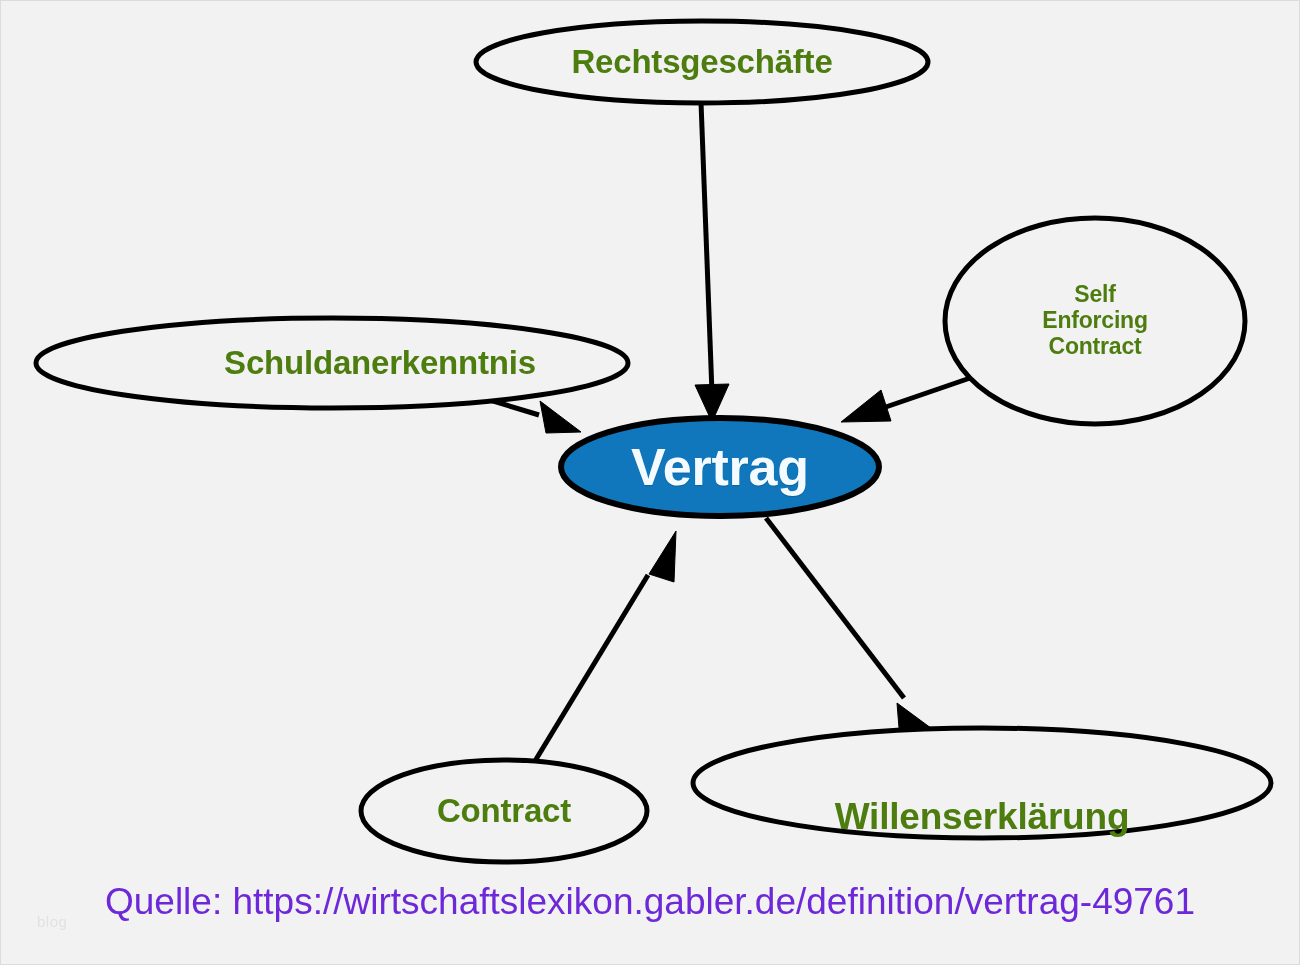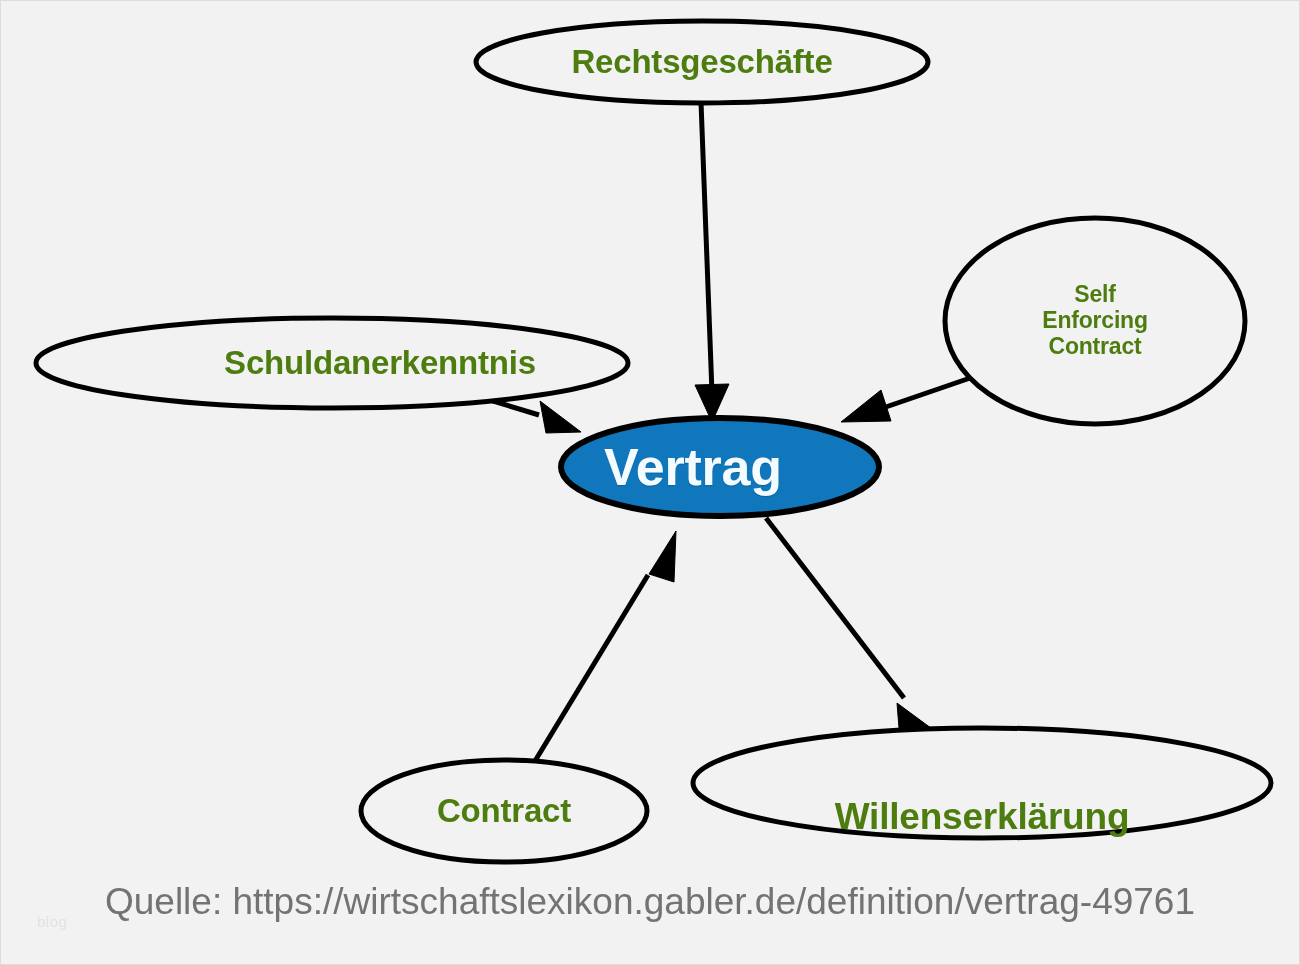--- a/index.html
+++ b/index.html
@@ -62,21 +62,21 @@
     letter-spacing: -0.2px;
   }
   .node-label.center-label {
     color: #f4fbff;
     text-shadow: 0 1px 1px rgba(0,0,0,0.18);
   }
   .caption {
     position: absolute;
     left: 50%;
     transform: translateX(-50%);
-    color: #737373;
+    color: #6d28d9;
     font-family: "Liberation Sans", sans-serif;
     font-weight: normal;
     white-space: nowrap;
   }
   .watermark {
     position: absolute;
     color: #e2e2e2;
     font-family: "Liberation Sans", sans-serif;
     font-size: 15px;
     letter-spacing: 0.5px;
@@ -142,19 +142,19 @@
   <div class="node-label" style="left:1094px; top:320px; font-size:23px;">Self
 Enforcing
 Contract</div>
 
   <div class="node-label" style="left:331px; top:362px; font-size:33px;margin-left:48px;">Schuldanerkenntnis</div>
 
   <div class="node-label" style="left:503px; top:810px; font-size:33px;">Contract</div>
 
   <div class="node-label" style="left:981px; top:782px; font-size:37px;margin-top:34px;">Willenserklärung</div>
 
-  <div class="node-label center-label" style="left:692px; top:466px; font-size:52px;">Vertrag</div>
+  <div class="node-label center-label" style="left:719px; top:466px; font-size:52px;">Vertrag</div>
 
   <div class="caption" style="top:880px; font-size:37px;">Quelle: https://wirtschaftslexikon.gabler.de/definition/vertrag-49761</div>
 
   <div class="watermark" style="left:36px; top:912px;">blog</div>
 
 </div>
 
 </body></html>

